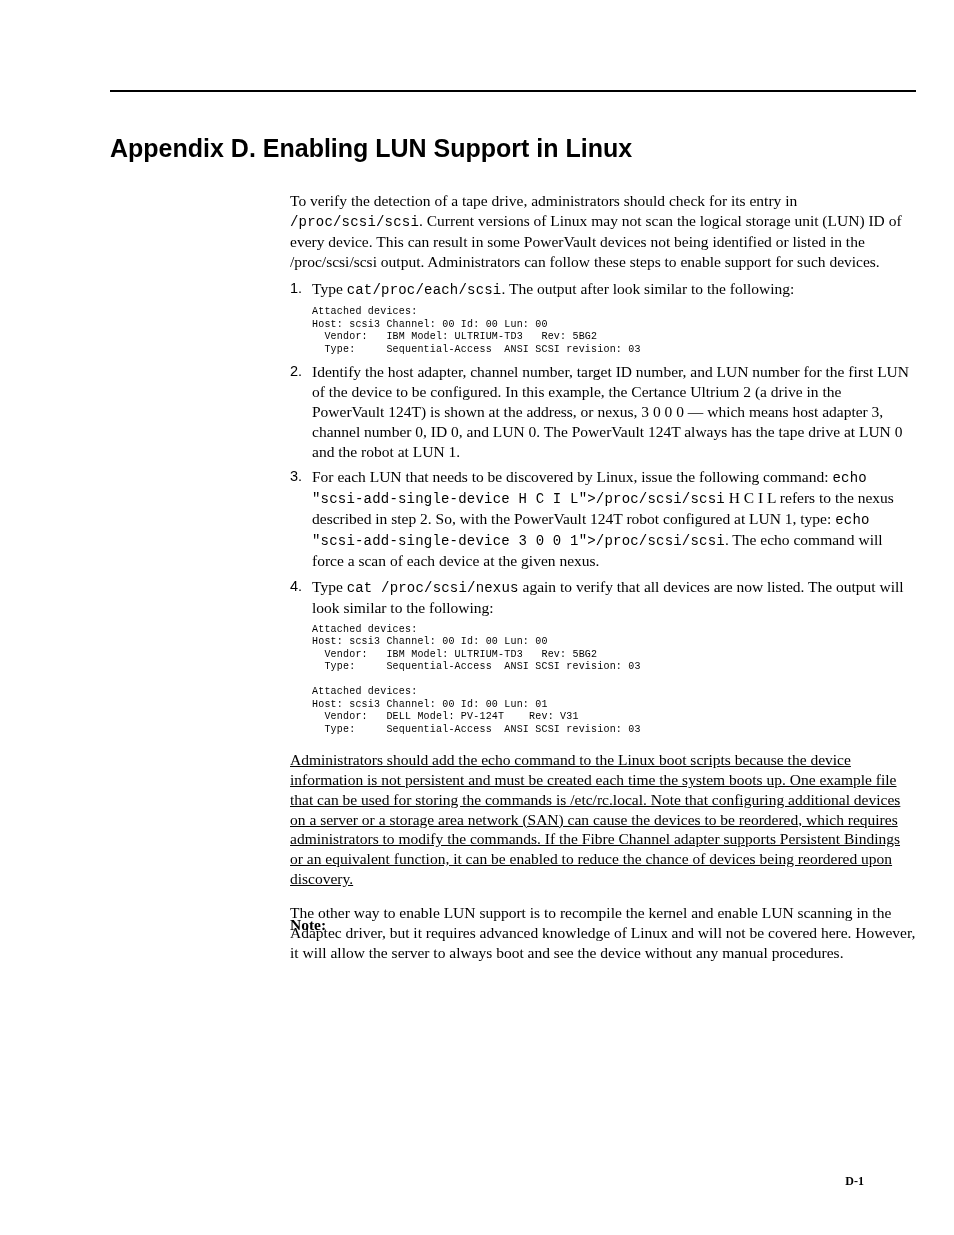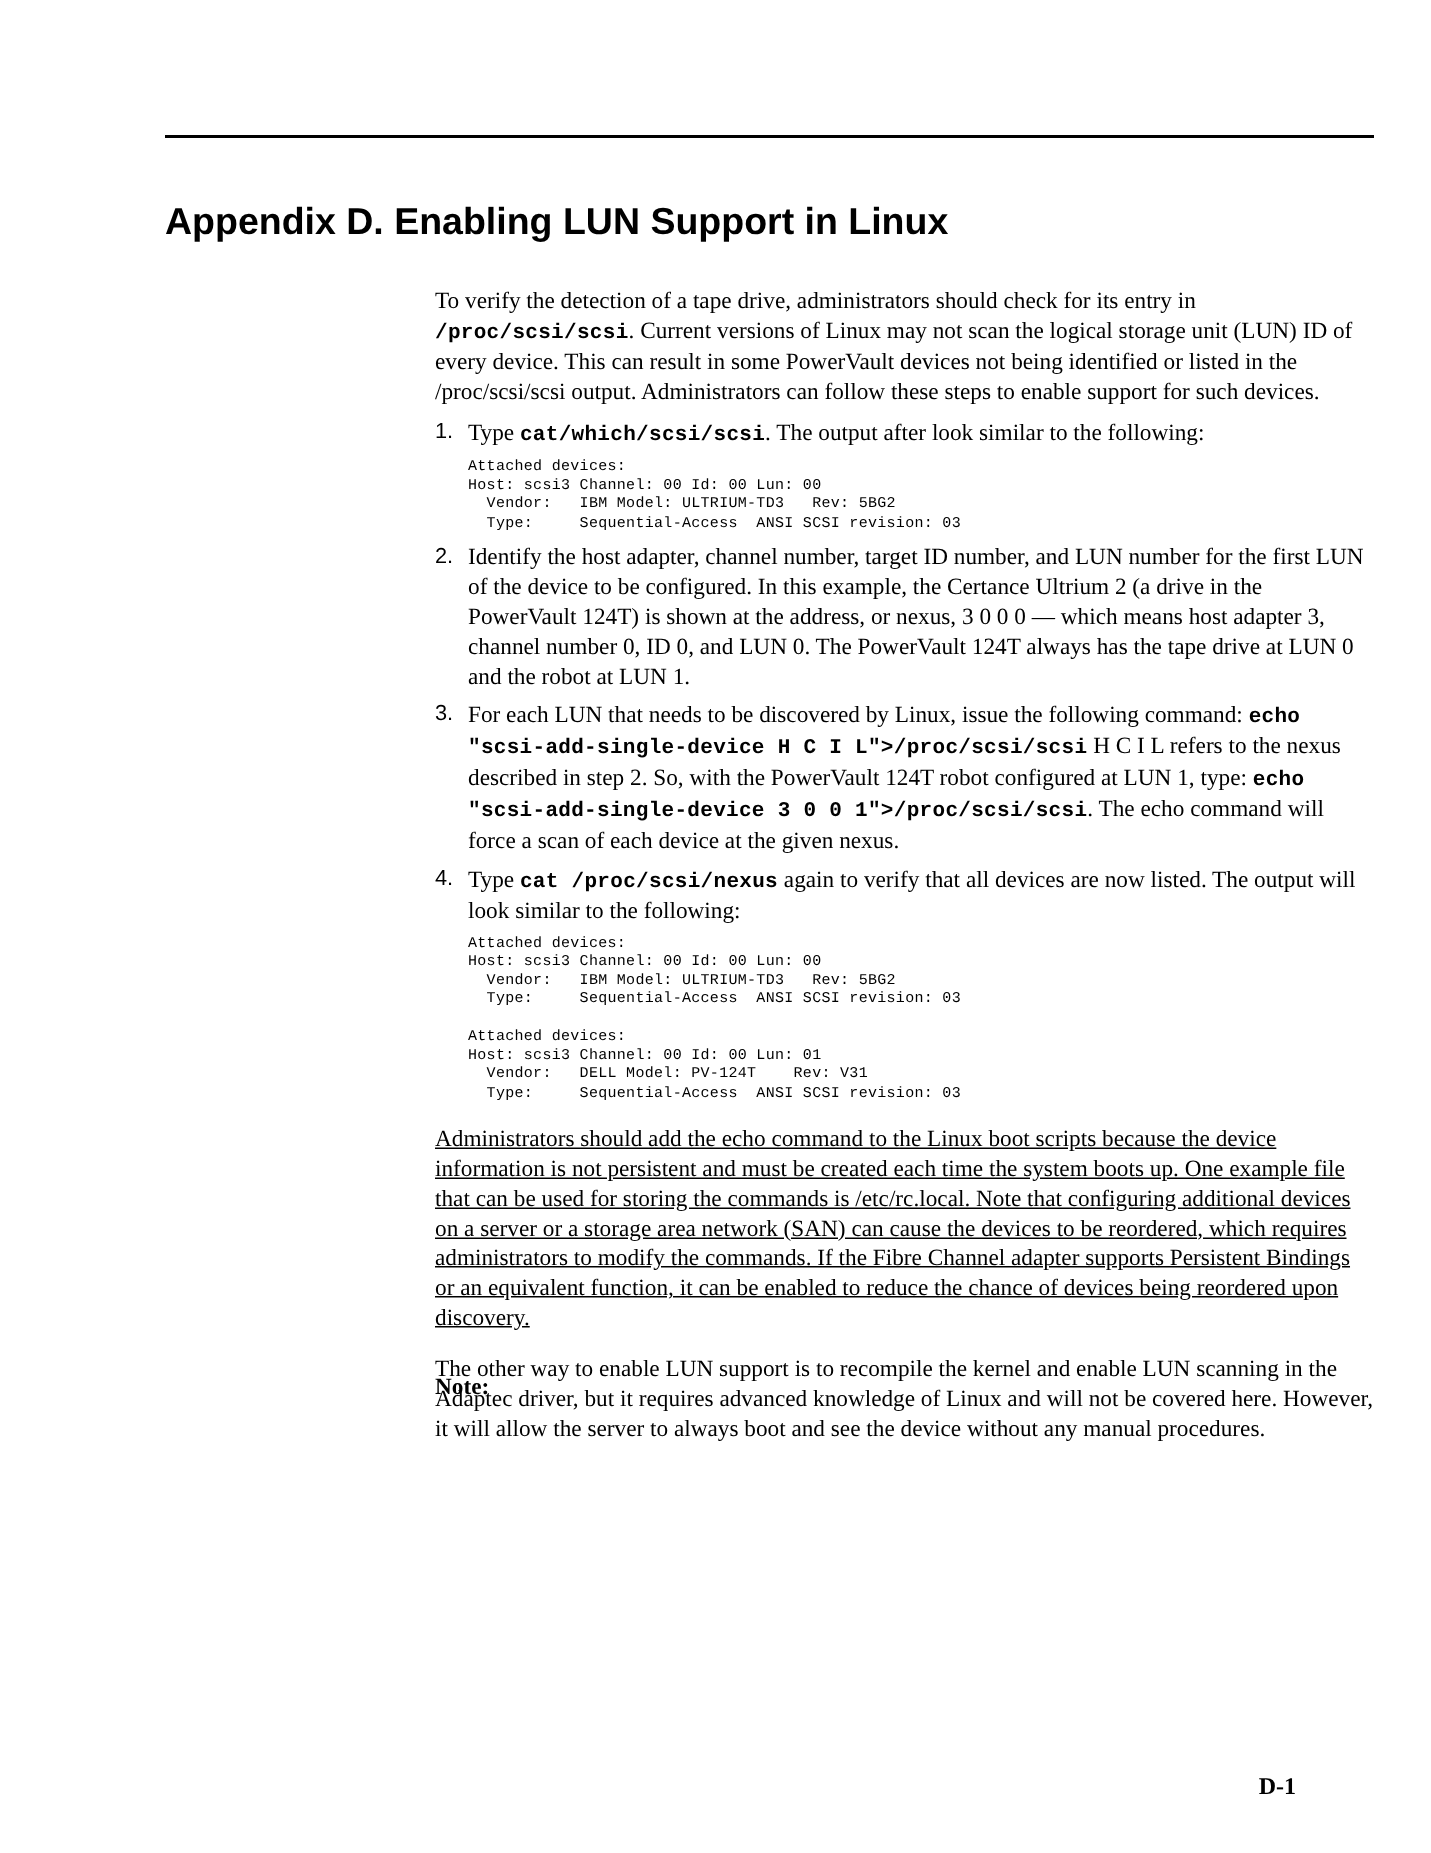--- a/index.html
+++ b/index.html
@@ -48,21 +48,20 @@
     position: absolute;
     left: 0;
     top: 0;
     font-family: Arial, Helvetica, sans-serif;
     font-size: 14.5px;
   }
   .code {
     font-family: "Courier New", monospace;
     font-size: 14px;
     letter-spacing: 0.2px;
-    font-weight: bold;
   }
   pre.codeblock {
     font-family: "Courier New", monospace;
     font-size: 10px;
     white-space: pre;
     margin: 6px 0 4px 0;
     line-height: 1.25;
     letter-spacing: 0.2px;
   }
   .para {
@@ -78,45 +77,45 @@
     position: absolute;
     left: 0;
     top: 12px;
     font-weight: bold;
   }
   .closing {
     margin: 0;
   }
   .pagenum {
     position: absolute;
-    bottom: 34px;
+    bottom: 46px;
     right: 90px;
     font-weight: bold;
-    font-size: 16px;
+    font-size: 12px;
   }
 </style>
 </head>
 <body>
 
 <div class="page">
   <div class="rule"></div>
 
   <h1 class="title">Appendix D. Enabling LUN Support in Linux</h1>
 
   <div class="body-col">
 
     <p class="intro">
       <span>To verify the detection of a tape drive, administrators should check for its entry in </span><span class="code">/proc/scsi/scsi</span><span>. Current versions of Linux may not scan the logical storage unit (LUN) ID of every device. This can result in some PowerVault devices not being identified or listed in the /proc/scsi/scsi output. Administrators can follow these steps to enable support for such devices.</span>
     </p>
 
     <ol class="steps">
 
       <li>
         <span class="num">1.</span>
-        <span>Type </span><span class="code">cat/which/scsi/scsi</span><span>. The output after look similar to the following:</span>
+        <span>Type </span><span class="code">cat/proc/each/scsi</span><span>. The output after look similar to the following:</span>
         <pre class="codeblock">Attached devices:
 Host: scsi3 Channel: 00 Id: 00 Lun: 00
   Vendor:   IBM Model: ULTRIUM-TD3   Rev: 5BG2
   Type:     Sequential-Access  ANSI SCSI revision: 03</pre>
       </li>
 
       <li>
         <span class="num">2.</span>
         <span>Identify the host adapter, channel number, target ID number, and LUN number for the first LUN of the device to be configured. In this example, the Certance Ultrium 2 (a drive in the PowerVault 124T) is shown at the address, or nexus, 3 0 0 0 — which means host adapter 3, channel number 0, ID 0, and LUN 0. The PowerVault 124T always has the tape drive at LUN 0 and the robot at LUN 1.</span>
       </li>

